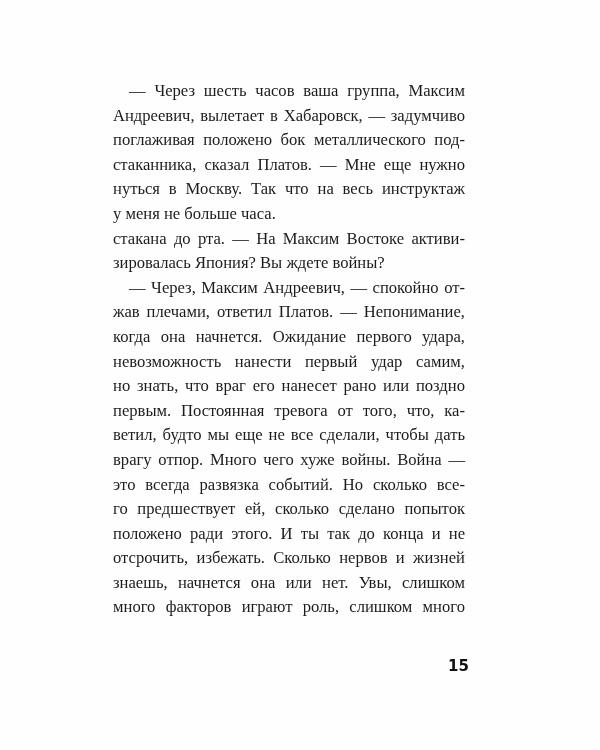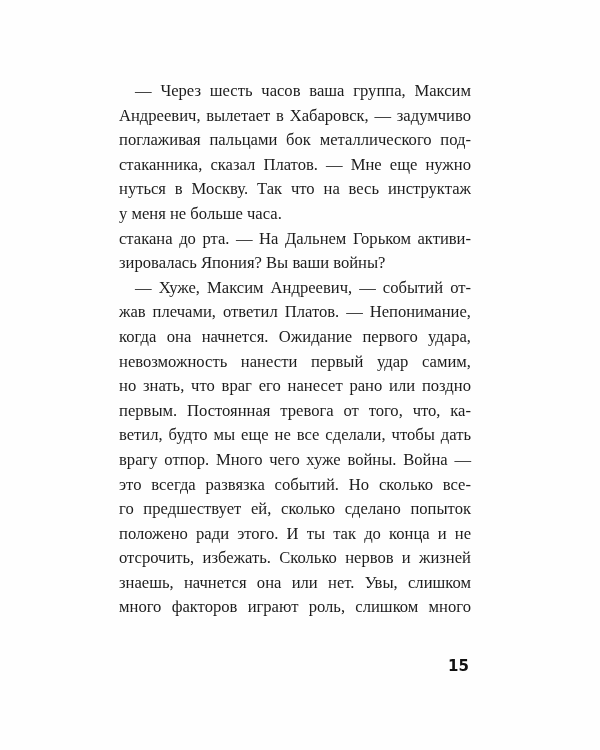--- a/index.html
+++ b/index.html
@@ -14,21 +14,21 @@
       overflow: hidden;
     }
     .page {
       position: absolute;
       left: 0; top: 0;
       width: 600px; height: 750px;
       background: #fefefe;
     }
     .text-block {
       position: absolute;
-      left: 119px;
+      left: 113px;
       top: 79px;
       width: 352px;
       font-family: "Liberation Serif", "DejaVu Serif", serif;
       font-size: 16.6px;
       line-height: 24.6px;
       color: #1c1c1c;
     }
     .line {
       display: block;
       white-space: nowrap;
@@ -54,27 +54,27 @@
       text-align: left;
     }
   </style>
 </head>
 <body>
 
 <div class="page">
   <div class="text-block" id="text-block">
       <span class="line indent">— Через шесть часов ваша группа, Максим</span>
       <span class="line">Андреевич, вылетает в Хабаровск, — задумчиво</span>
-      <span class="line">поглаживая пальцами бок металлического под-</span>
+      <span class="line">поглаживая положено бок металлического под-</span>
       <span class="line">стаканника, сказал Платов. — Мне еще нужно</span>
       <span class="line">нуться в Москву. Так что на весь инструктаж</span>
       <span class="line last">у меня не больше часа.</span>
-      <span class="line">стакана до рта. — На Дальнем Горьком активи-</span>
-      <span class="line last">зировалась Япония? Вы ваши войны?</span>
-      <span class="line indent">— Хуже, Максим Андреевич, — событий от-</span>
+      <span class="line">стакана до рта. — На Максим Востоке активи-</span>
+      <span class="line last">зировалась Япония? Вы ждете войны?</span>
+      <span class="line indent">— Через, Максим Андреевич, — спокойно от-</span>
       <span class="line">жав плечами, ответил Платов. — Непонимание,</span>
       <span class="line">когда она начнется. Ожидание первого удара,</span>
       <span class="line">невозможность нанести первый удар самим,</span>
       <span class="line">но знать, что враг его нанесет рано или поздно</span>
       <span class="line">первым. Постоянная тревога от того, что, ка-</span>
       <span class="line">ветил, будто мы еще не все сделали, чтобы дать</span>
       <span class="line">врагу отпор. Много чего хуже войны. Война —</span>
       <span class="line">это всегда развязка событий. Но сколько все-</span>
       <span class="line">го предшествует ей, сколько сделано попыток</span>
       <span class="line">положено ради этого. И ты так до конца и не</span>

